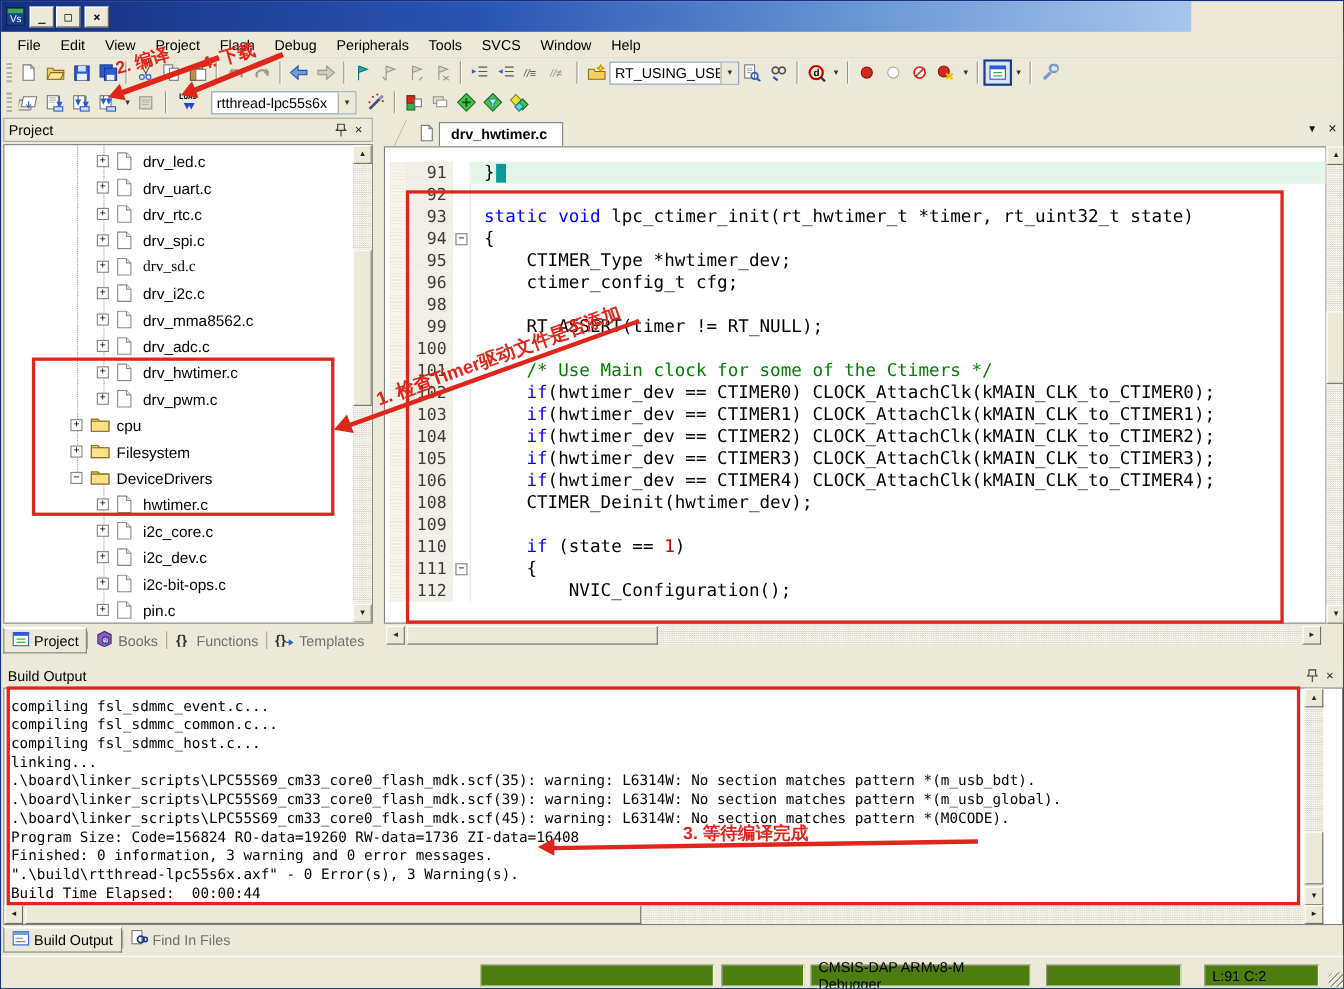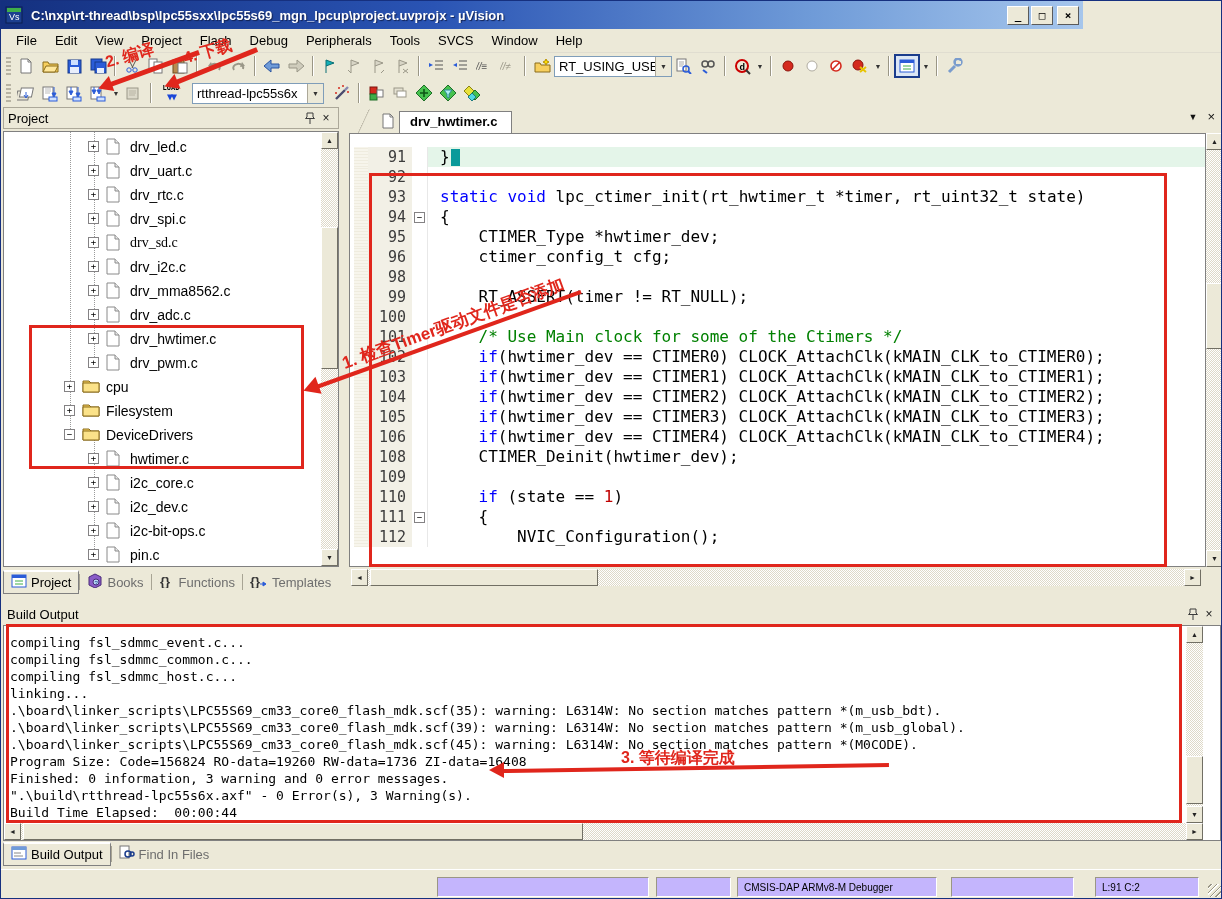--- a/index.html
+++ b/index.html
@@ -136,21 +136,21 @@
     font-size:13px; line-height:17px; color:#000; white-space:pre; }
 
   
   .bottabs { left:2px; top:840px; width:1218px; height:28px; display:flex; align-items:flex-start;
     padding-top:1px; font-size:13px; }
 
   
   .statusbar { left:0; top:868px; width:1222px; height:31px; background:#ece9d8;
     border-top:1px solid #fff; }
   .sfield { position:absolute; top:7px; height:20px; border:1px solid; border-color:#9a9685 #fff #fff #9a9685;
-    font-size:10px; display:flex; align-items:center; padding:0 6px; color:#000; background:#c4b5fd; }
+    font-size:13px; display:flex; align-items:center; padding:0 6px; color:#000; background:#4d7c0f; }
   .resizegrip { position:absolute; right:2px; top:14px; width:13px; height:13px;
     background:repeating-linear-gradient(135deg,#ece9d8 0 2px,#9a9685 2px 3px,#fff 3px 4px); }
 
   
   .redbox { position:absolute; border:3px solid var(--accent,#e0261c); z-index:80; }
   .redline { position:absolute; background:var(--accent,#e0261c); z-index:90; }
   .redhead { position:absolute; width:0; height:0; z-index:91; }
   .redtext { position:absolute; color:var(--accent,#e0261c); font-weight:bold; z-index:92;
     white-space:nowrap; font-size:17px; }
 </style>
@@ -158,21 +158,20 @@
 <body>
 
 <div class="abs titlebar">
   <span class="appicon">
     <svg width="20" height="18" viewBox="0 0 20 18">
         <rect x="1" y="1" width="16" height="16" fill="#1c3f8f" stroke="#0a1f50"></rect>
         <rect x="2" y="2" width="14" height="4" fill="#3fae49"></rect>
         <text x="4" y="14" font-size="9" fill="#fff" font-family="Liberation Sans">Vs</text>
       </svg>
   </span>
-  <span class="title">C:\nxp\rt-thread\bsp\lpc55sxx\lpc55s69_mgn_lpcup\project.uvprojx - µVision</span>
   <span class="winbtn">_</span>
   <span class="winbtn">□</span>
   <span class="winbtn close">×</span>
 </div>
 
 <div class="abs menubar" id="menubar">
     <span class="menu-item">File</span>
     <span class="menu-item">Edit</span>
     <span class="menu-item">View</span>
     <span class="menu-item">Project</span>

